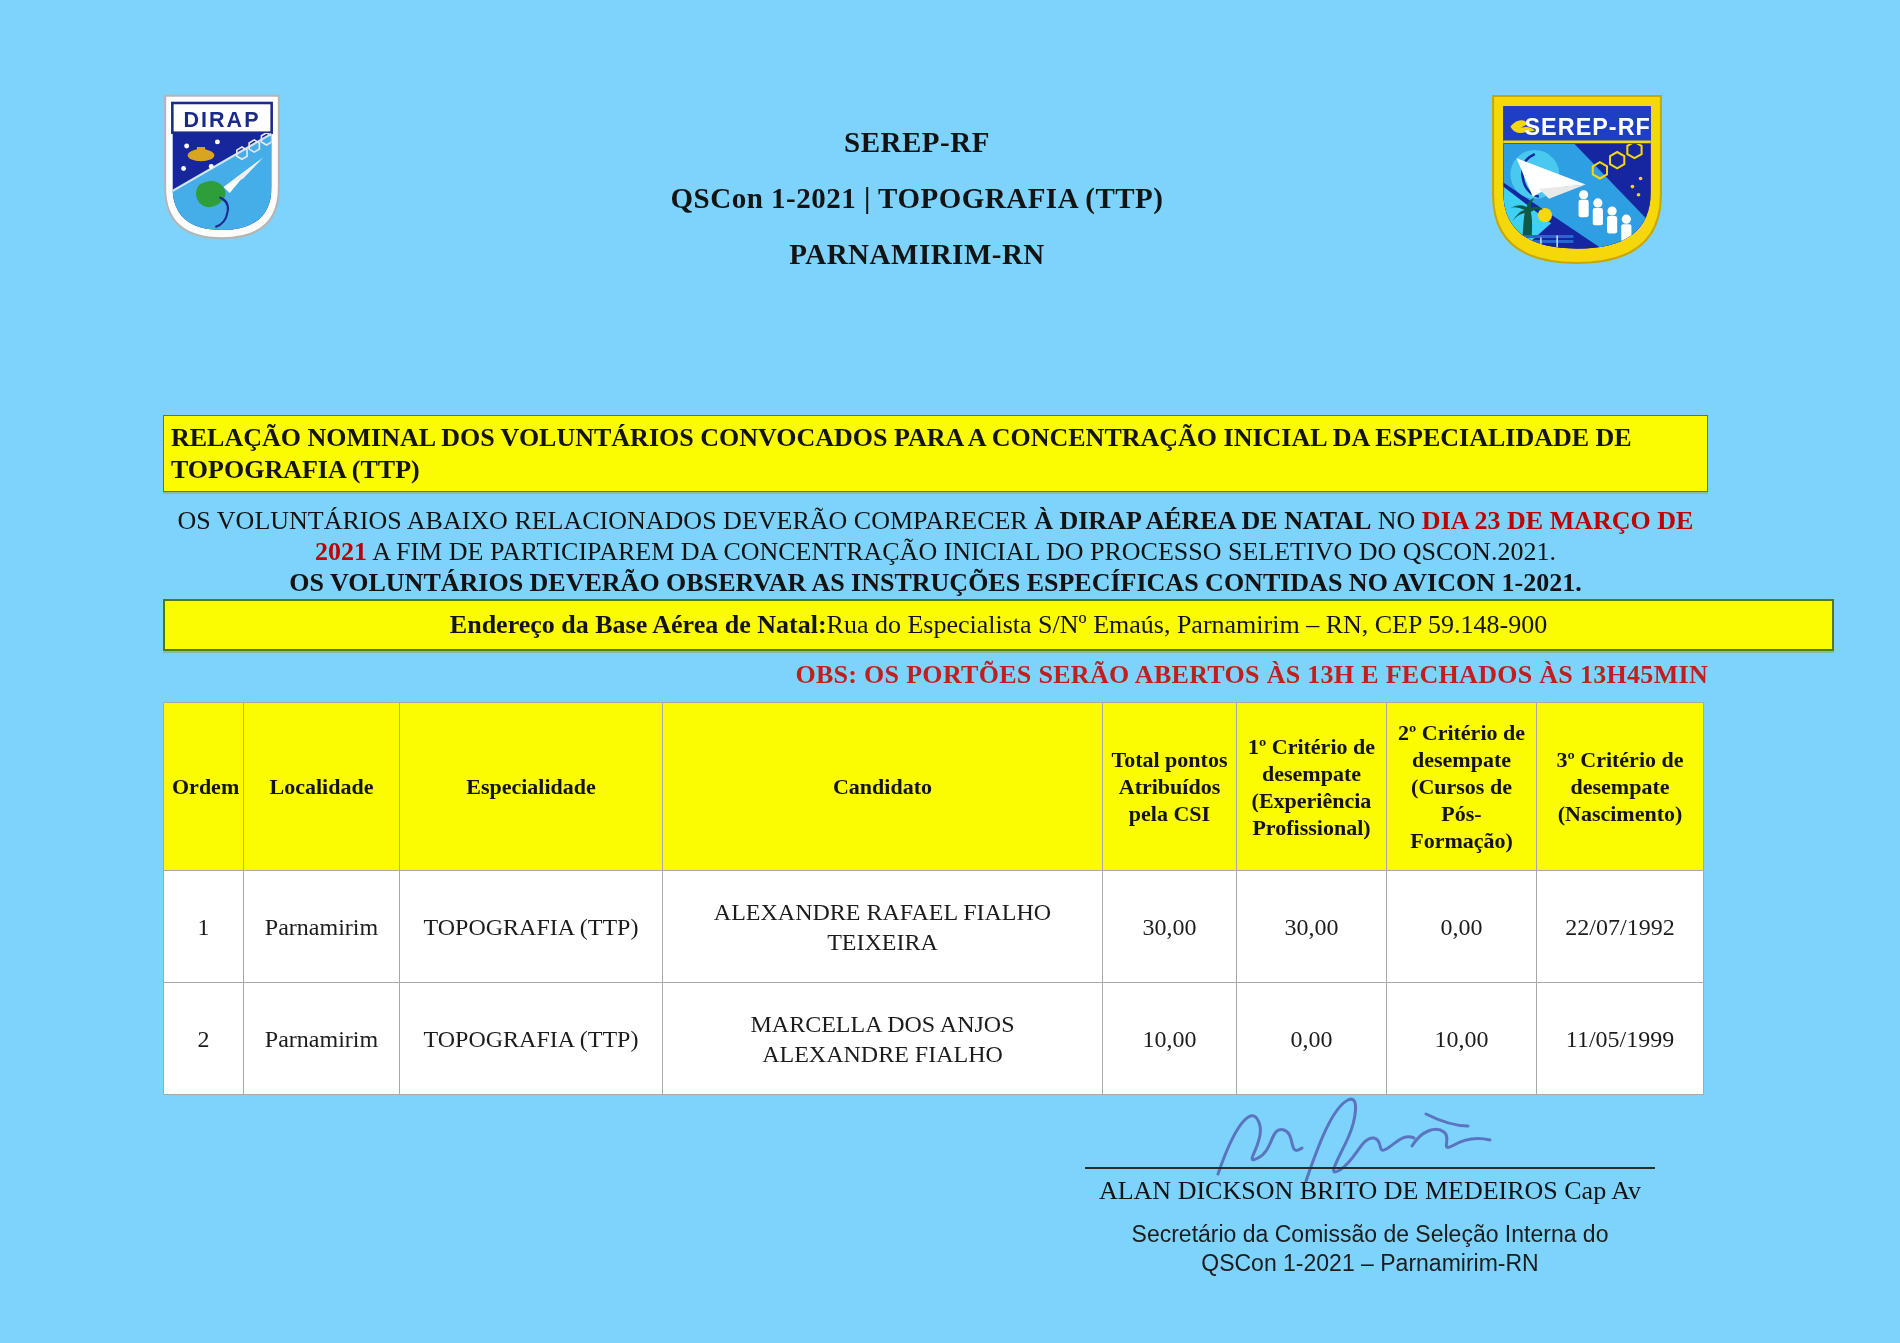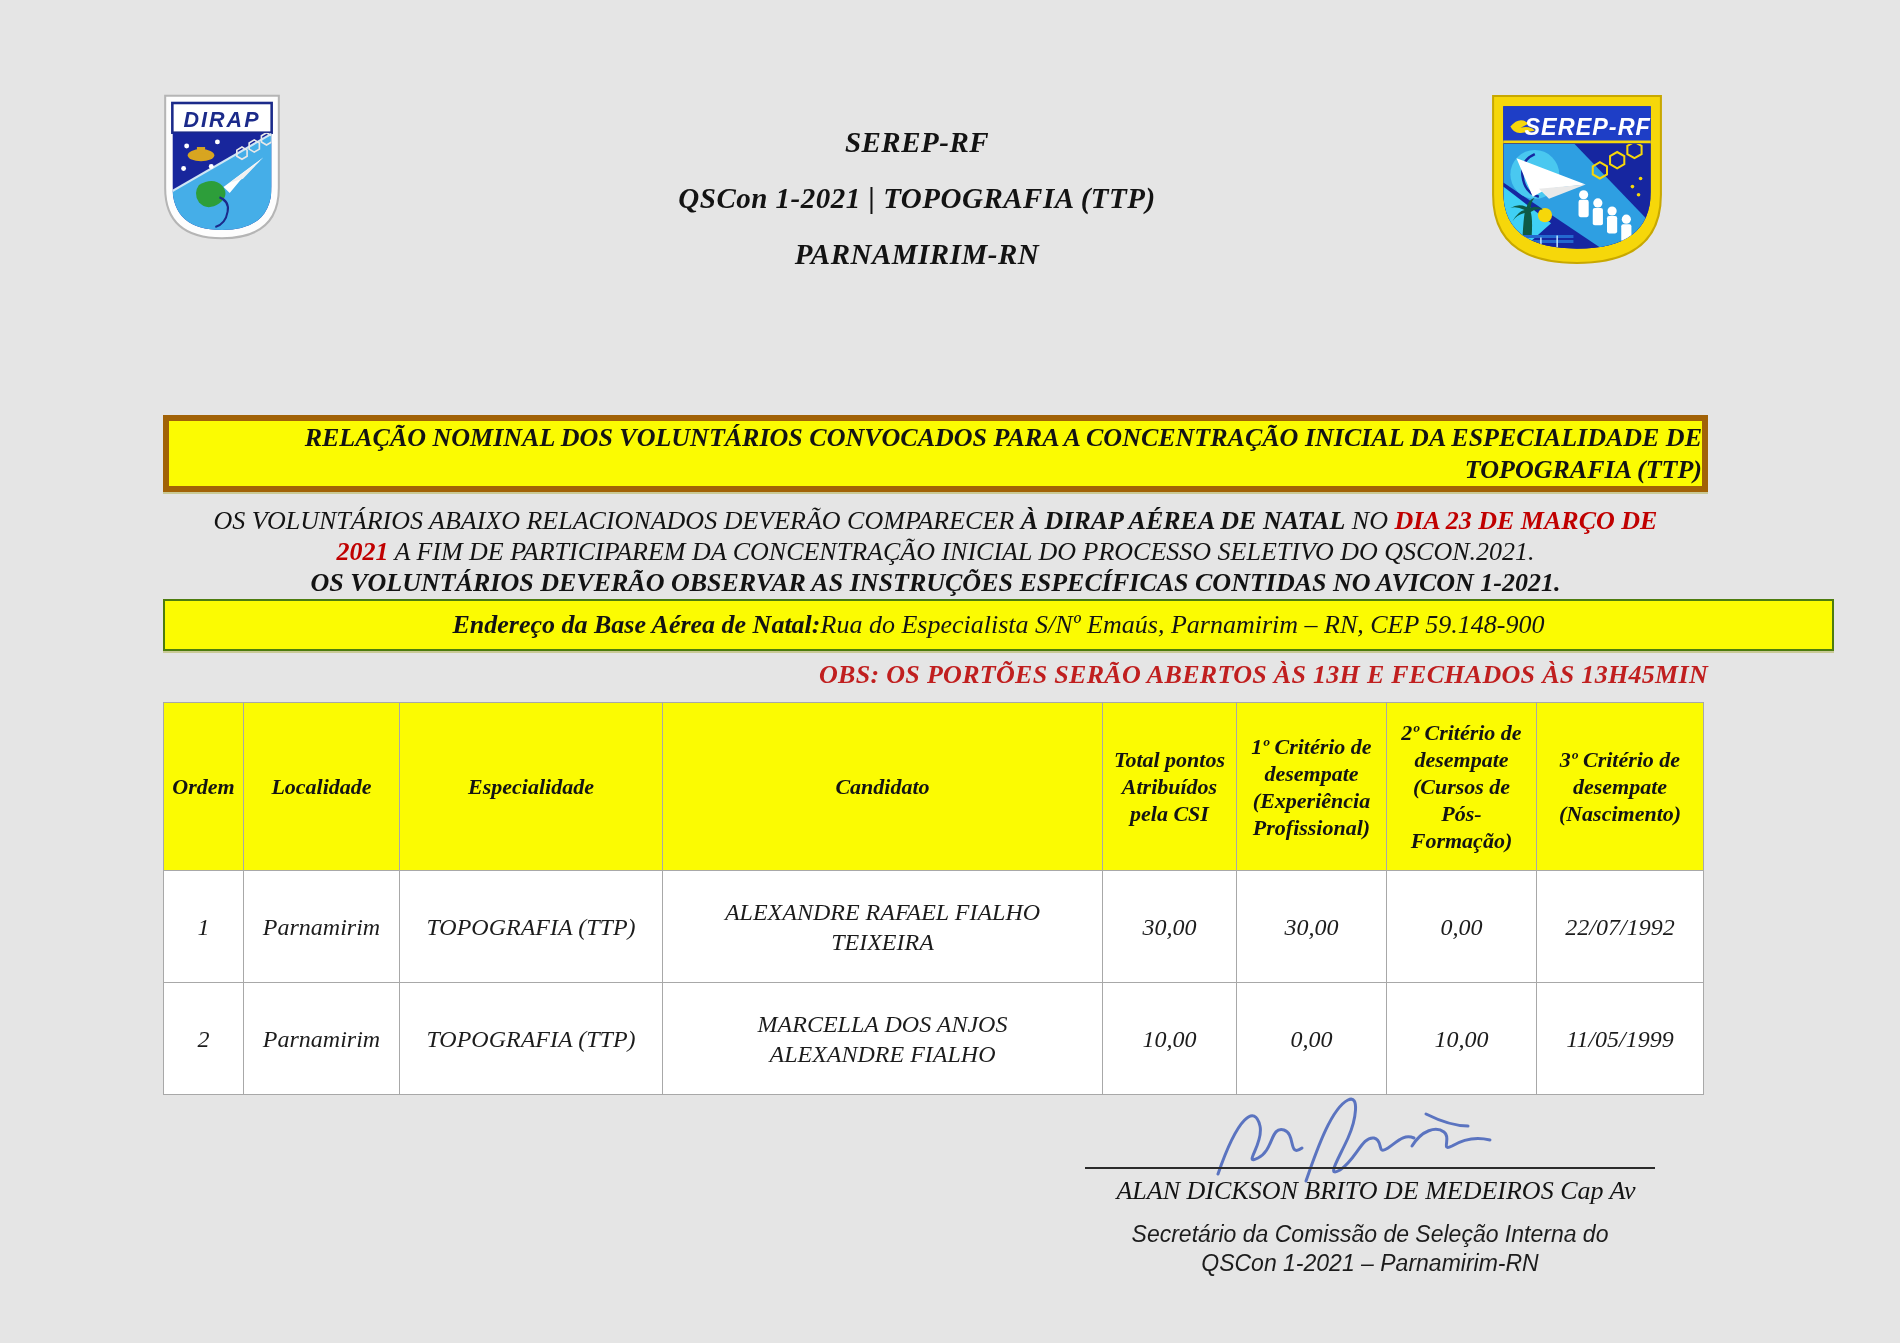--- a/index.html
+++ b/index.html
@@ -1,31 +1,31 @@
 <!DOCTYPE html>
 <html><head>
 <meta charset="utf-8">
 <style>
   * { margin:0; padding:0; box-sizing:border-box; }
   body { background:#ffffff; font-family:"Liberation Serif", serif; }
-  .page { position:relative; width:1900px; height:1343px; background:#e5e5e5; overflow:hidden;font-style:italic; }
+  .page { position:relative; width:1900px; height:1343px; background:#7dd3fc; overflow:hidden; }
 
   
   .logo-left  { position:absolute; left:158px; top:92px;  width:128px; height:150px; }
   .logo-right { position:absolute; left:1488px; top:92px; width:178px; height:175px; }
 
   
   .doc-header { position:absolute; left:167px; top:126px; width:1500px; text-align:center; }
   .doc-header .hline { font-weight:bold; font-size:29px; color:#131313; margin-bottom:23px; letter-spacing:0.5px; }
 
   
   .banner {
     position:absolute; left:163px; top:415px; width:1545px; height:77px;
-    background:#fbfb02; border:6px solid #a16207; box-shadow:0 2px 0 rgba(150,150,0,.35);
-    display:flex; flex-direction:column; justify-content:center; text-align:right;
+    background:#fbfb02; border:1px solid #a16207; box-shadow:0 2px 0 rgba(150,150,0,.35);
+    display:flex; flex-direction:column; justify-content:center; text-align:left;padding-left:7px;
   }
   .banner .bline { font-weight:bold; font-size:26px; color:#131313; line-height:32px; }
 
   
   .notice { position:absolute; left:163px; top:505px; width:1545px; text-align:center; font-size:26px; color:#131313; }
   .notice .nline { line-height:31px; }
   .bold { font-weight:bold; }
   .red  { color:#c00000; font-weight:bold; }
 
   
@@ -49,21 +49,21 @@
     background:#fbfb02; font-weight:bold; font-size:22px; color:#131313;
     height:168px; padding:6px 8px; line-height:27px;
   }
   table.main td { background:#ffffff; font-size:24px; color:#1c1c1c; height:112px; padding:6px 10px; line-height:30px; }
   table.main td.cand { padding:19px 35px; }
 
   
   .sig-wrap { position:absolute; left:1070px; top:1080px; width:600px; text-align:center; }
   .sig-svg  { position:absolute; left:130px; top:6px; width:310px; height:100px; }
   .sig-line { position:absolute; left:15px; top:87px; width:570px; border-top:2px solid #2b2b2b; }
-  .sig-name { position:absolute; left:6px; top:96px; width:600px; font-size:26px; color:#131313; }
+  .sig-name { position:absolute; left:0; top:96px; width:600px; font-size:26px; color:#131313; }
   .sig-role { position:absolute; left:0; top:140px; width:600px; font-family:"Liberation Sans", sans-serif; font-size:23px; color:#1c1c1c; line-height:29px; }
 </style>
 </head>
 <body>
 
 <div class="page">
 
   <svg class="logo-left" viewBox="0 0 125 145">
     <path d="M7,3 H118 V93 Q118,142 62.5,142 Q7,142 7,93 Z" fill="#fdfdfd" stroke="#b5b5b5" stroke-width="2"></path>
     <rect x="14" y="10" width="97" height="29" fill="#ffffff" stroke="#1b2a8a" stroke-width="2.5"></rect>

